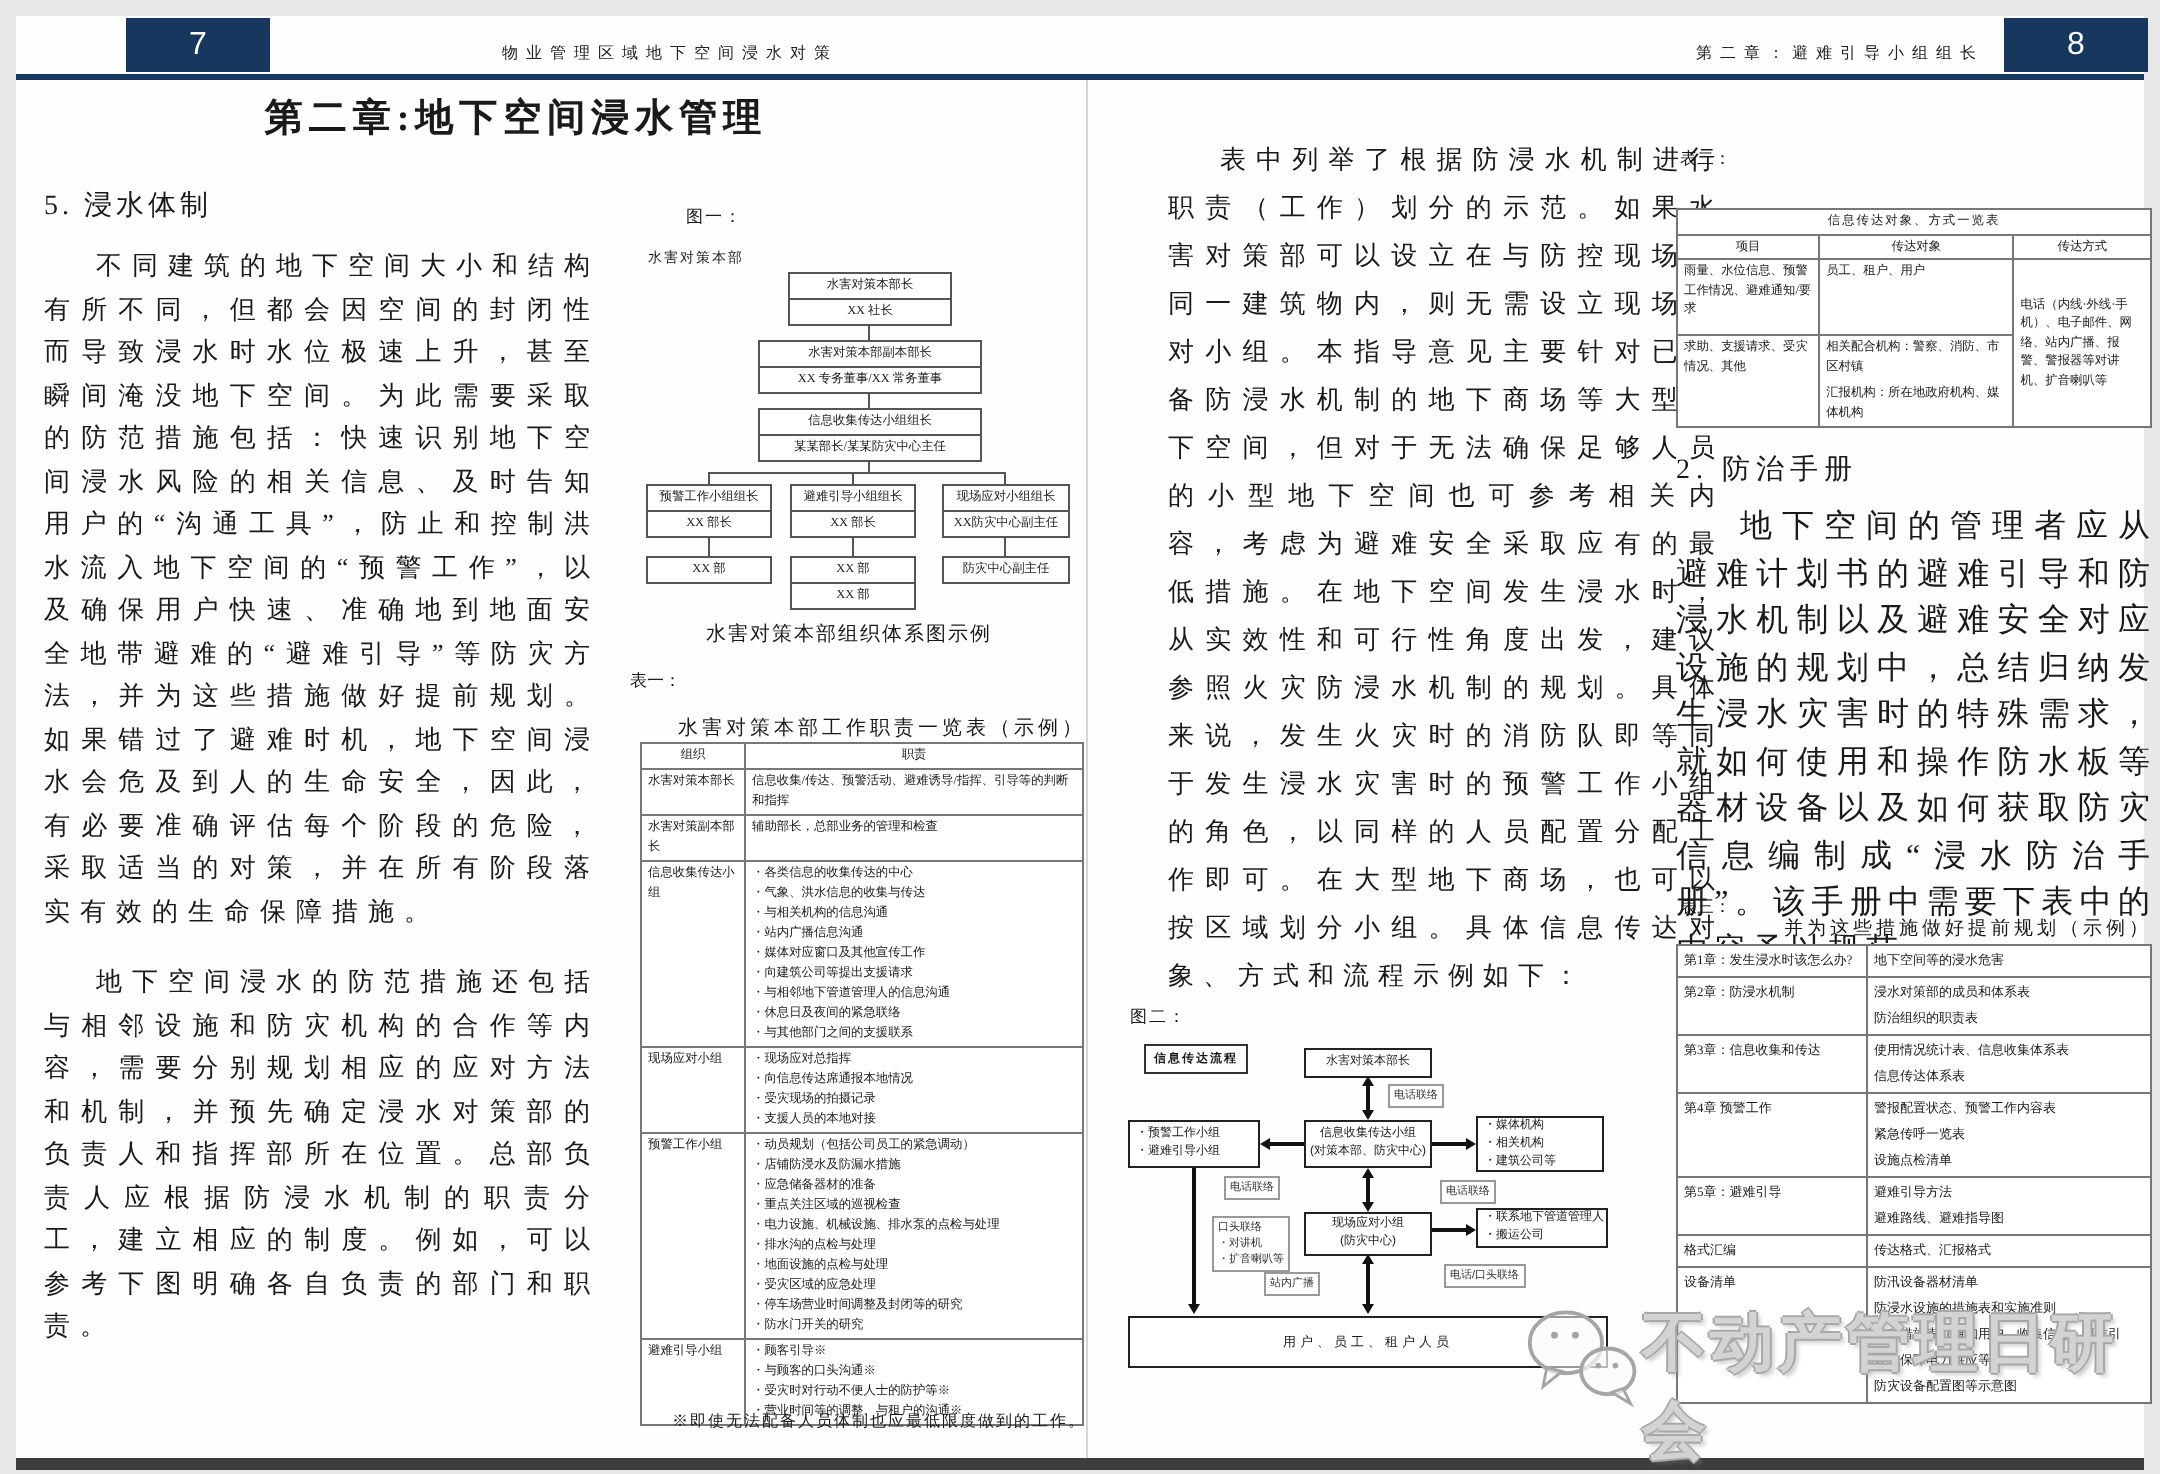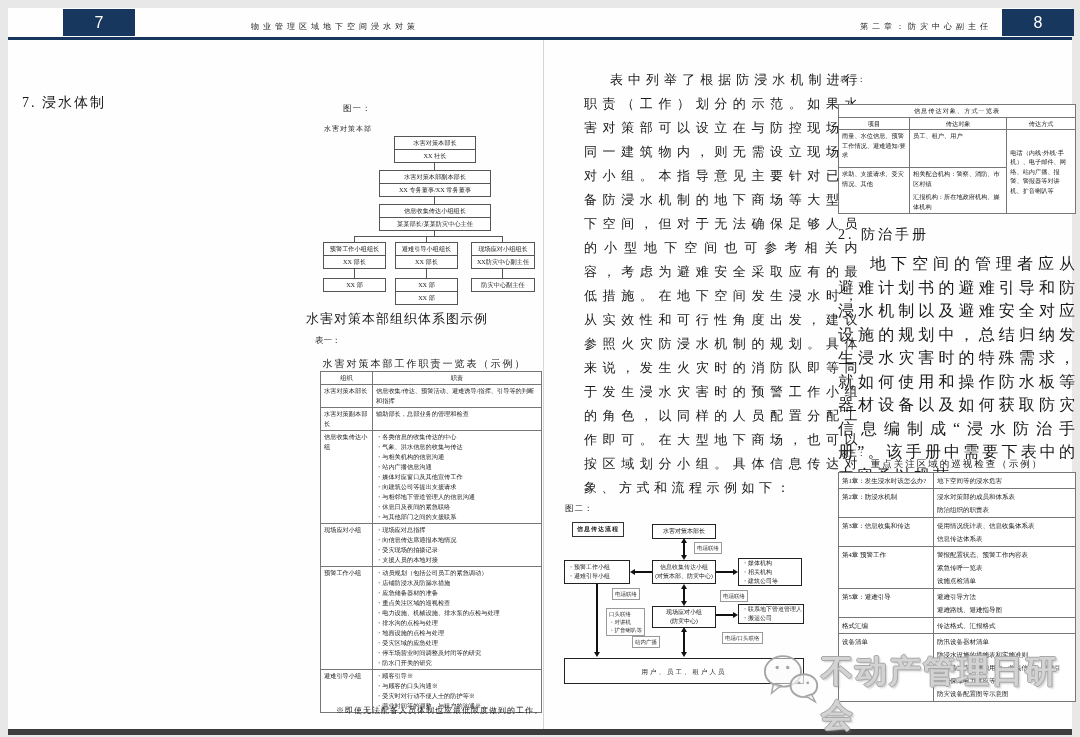--- a/index.html
+++ b/index.html
@@ -26,26 +26,26 @@
     letter-spacing:3px;text-indent:2em;text-align:justify}
   .sec2head{position:absolute;left:830px;top:218px;font-size:14px;letter-spacing:3px}
   .figlabel{position:absolute;font-size:8.5px;letter-spacing:1px}
   
   #fig1{position:absolute;left:298px;top:104px;width:237px;height:214px}
   .sidelabel{position:absolute;left:18px;top:12px;font-size:7px;letter-spacing:1px}
   .obox{position:absolute;border:1px solid #555;background:#fff;text-align:center;font-size:6.2px;line-height:12px}
   .obox div{padding:0 1px;white-space:nowrap;overflow:hidden}
   .obox div+div{border-top:1px solid #555}
   .oline{position:absolute;background:#555}
-  .ocap{position:absolute;left:0;top:198px;width:100%;text-align:left;font-size:13px;letter-spacing:1px}
+  .ocap{position:absolute;left:0;top:198px;width:100%;text-align:center;font-size:10px;letter-spacing:1px}
   
   table{border-collapse:collapse;background:#fff;width:100%}
   .dtable td,.dtable th{border:1px solid #777;vertical-align:top;font-weight:normal;text-align:left;padding:1px 3px}
   .tbl-label{position:absolute;font-size:8.5px}
-  .tbl-title{position:absolute;text-align:center;font-size:10px;letter-spacing:2px}
+  .tbl-title{position:absolute;text-align:right;font-size:10px;letter-spacing:2px}
   #table1wrap{position:absolute;left:312px;top:363px;width:222px}
   #table1{font-size:6.2px;line-height:10px}
   #table1 th{text-align:center}
   #table1 .c1{width:52px}
   #t1foot{position:absolute;left:298px;top:697px;width:237px;text-align:right;font-size:8px;letter-spacing:1px}
   #table2wrap{position:absolute;left:830px;top:96px;width:238px}
   #table2{font-size:6.2px;line-height:9.5px}
   #table2 th{text-align:center}
   #table2 .tt{text-align:center;letter-spacing:1px}
   #table2 .w1{width:30%}#table2 .w2{width:41%}#table2 .w3{width:29%}
@@ -74,28 +74,31 @@
     color:rgba(246,246,246,0.55);
     text-shadow:1px 0 #a8a8a8,-1px 0 #a8a8a8,0 1px #a8a8a8,0 -1px #a8a8a8,2px 2px 2px rgba(130,130,130,0.4)}
   .bottom-bar{position:absolute;left:8px;top:729px;width:1064px;height:6px;background:#3d3d3d}
 </style>
 </head>
 <body>
 
 <div class="spread">
   <div class="pagenum pn-l">7</div>
   <div class="runhead rh-l">物业管理区域地下空间浸水对策</div>
-  <div class="runhead rh-r">第二章：防灾中心副主任</div>
+  <div class="runhead rh-r">第二章：避难引导小组组长</div>
   <div class="pagenum pn-r">8</div>
   <div class="rule"></div>
   <div class="gutter"></div>
 
+  <div class="chapter-title">第二章:地下空间浸水管理</div>
 
   <div class="leftcol">
-    <div class="h-sec">7. 浸水体制</div>
+    <div class="h-sec">5. 浸水体制</div>
+    <p class="para">不同建筑的地下空间大小和结构有所不同，但都会因空间的封闭性而导致浸水时水位极速上升，甚至瞬间淹没地下空间。为此需要采取的防范措施包括：快速识别地下空间浸水风险的相关信息、及时告知用户的“沟通工具”，防止和控制洪水流入地下空间的“预警工作”，以及确保用户快速、准确地到地面安全地带避难的“避难引导”等防灾方法，并为这些措施做好提前规划。如果错过了避难时机，地下空间浸水会危及到人的生命安全，因此，有必要准确评估每个阶段的危险，采取适当的对策，并在所有阶段落实有效的生命保障措施。</p>
+    <p class="para">地下空间浸水的防范措施还包括与相邻设施和防灾机构的合作等内容，需要分别规划相应的应对方法和机制，并预先确定浸水对策部的负责人和指挥部所在位置。总部负责人应根据防浸水机制的职责分工，建立相应的制度。例如，可以参考下图明确各自负责的部门和职责。</p>
   </div>
 
   <div class="figlabel" style="left:335px;top:95px">图一：</div>
 
   <div id="fig1">
     <div class="sidelabel">水害对策本部</div>
     <div class="obox" style="left:88px;top:24px;width:82px">
       <div>水害对策本部长</div>
         <div>XX 社长</div>
     </div>
@@ -315,21 +318,21 @@
         </td>
       </tr>
     </tbody>
       </table>
   </div>
 
   <div class="sec2head">2. 防治手册</div>
   <p class="rp2">地下空间的管理者应从避难计划书的避难引导和防浸水机制以及避难安全对应设施的规划中，总结归纳发生浸水灾害时的特殊需求，就如何使用和操作防水板等器材设备以及如何获取防灾信息编制成“浸水防治手册”。该手册中需要下表中的内容予以规范。</p>
 
   <div class="tbl-label" style="left:832px;top:440px">表三：</div>
-  <div class="tbl-title" style="left:830px;top:450px;width:238px;font-size:9.5px">重点关注区域的巡视检查（示例）</div>
+  <div class="tbl-title" style="left:830px;top:450px;width:238px;font-size:9.5px">并为这些措施做好提前规划（示例）</div>
   <div id="table3wrap">
     <table id="table3" class="dtable">
         <tbody id="t3body">
           <tr>
             <td class="c1">第1章：发生浸水时该怎么办?</td>
             <td class="c2">
               <div>地下空间等的浸水危害</div>
             </td>
           </tr>
           <tr>

